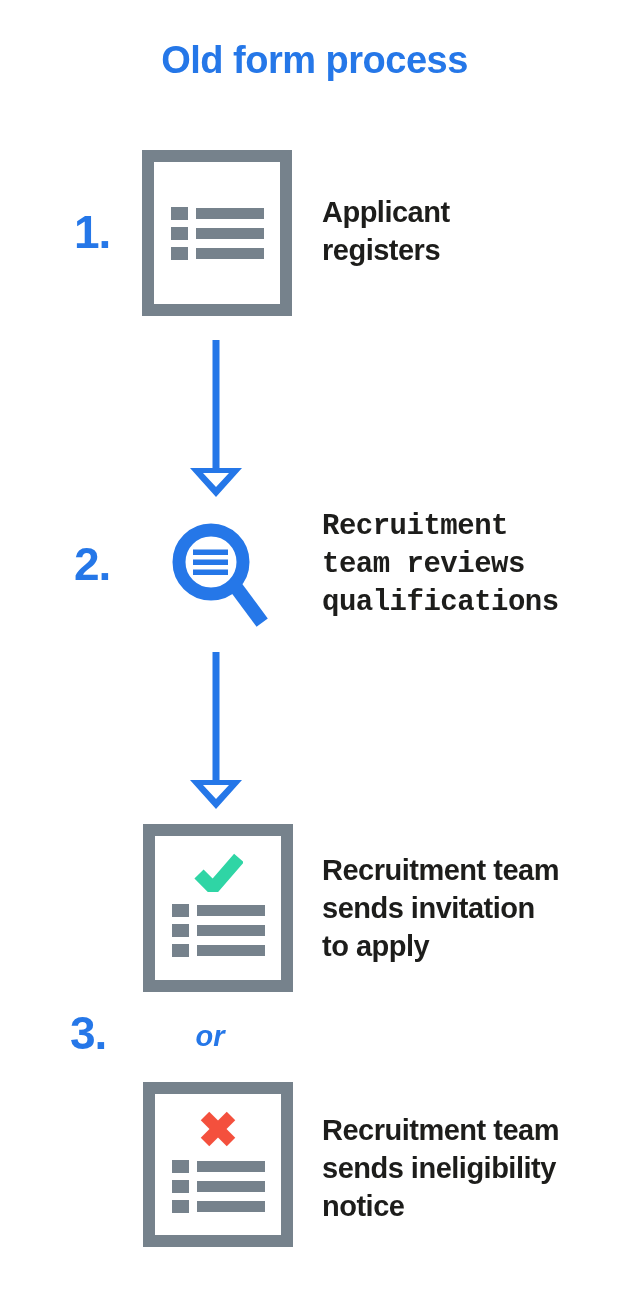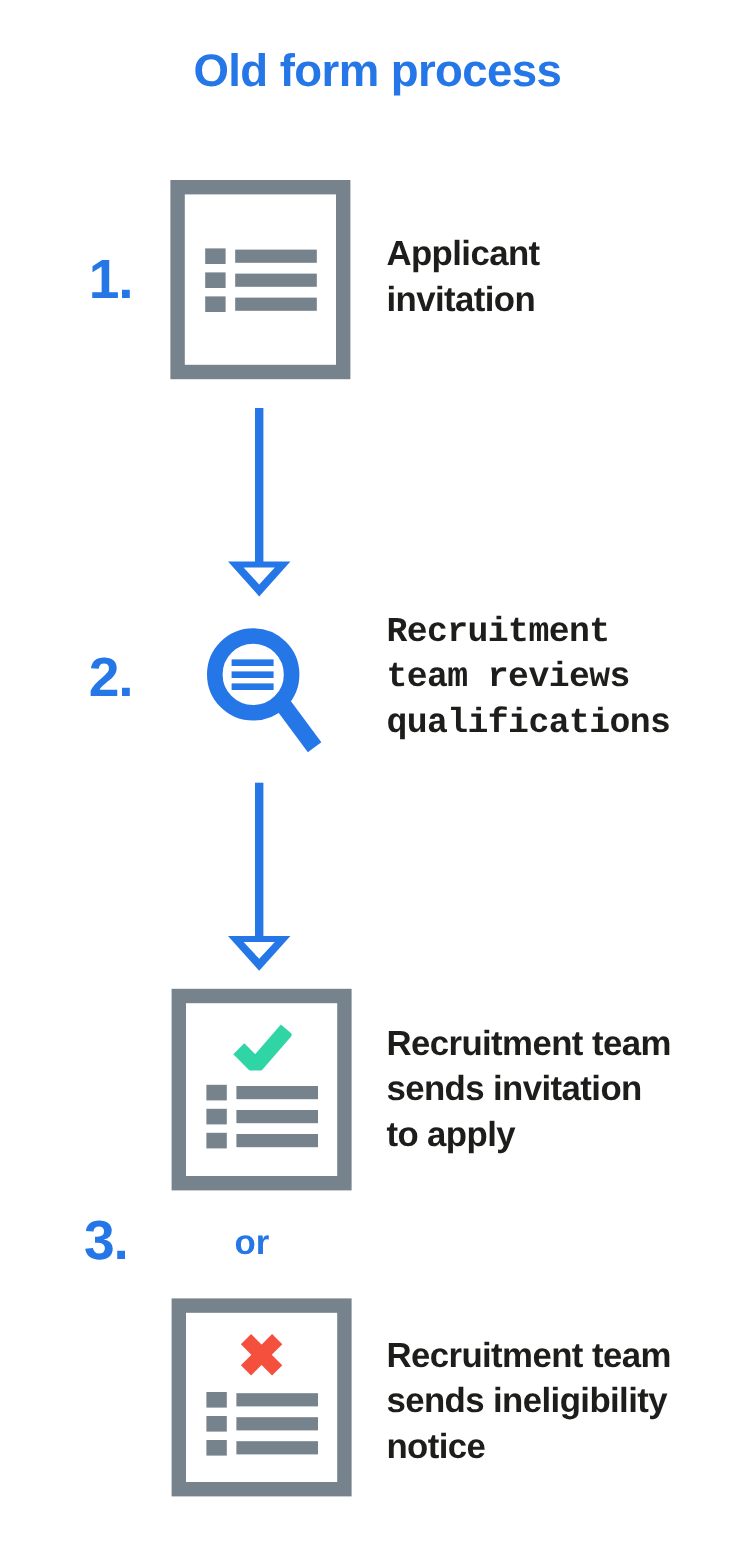--- a/index.html
+++ b/index.html
@@ -27,21 +27,21 @@
     font-size:46px;font-weight:700;color:var(--blue);line-height:1;
     letter-spacing:-1px;
   }
   .steptext{
     font-size:29px;font-weight:700;color:var(--ink);
     line-height:38px;white-space:pre-line;letter-spacing:-0.5px;
     width:300px;
   }
   .or-label{
     font-size:29px;font-weight:700;color:var(--blue);
-    width:60px;text-align:center;line-height:1;
+    width:60px;text-align:center;line-height:1;font-style:italic;
   }
   
   .doc{
     box-sizing:border-box;width:150px;height:166px;
     background:#fff;border:12px solid var(--gray);
     display:flex;flex-direction:column;align-items:center;justify-content:center;
   }
   .doc-rows{width:93px;}
   .doc-row{display:flex;align-items:center;margin:7px 0;height:13px;}
   .doc-sq{width:17px;height:13px;background:var(--gray);margin-right:8px;flex:none;}
@@ -72,21 +72,21 @@
           <span class="doc-bar"></span>
         </div>
       <div class="doc-row">
           <span class="doc-sq"></span>
           <span class="doc-bar"></span>
         </div>
     </div>
   </div>
 
   <div class="abs steptext" style="left:322px;top:193px;">Applicant
-invitation</div>
+registers</div>
 
   <svg class="abs" style="left:184px;top:340px;" width="64" height="160" viewBox="0 0 64 160">
     <rect class="f-blue" x="28.5" y="0" width="7" height="130"></rect>
     <path class="f-blue" fill-rule="evenodd" d="M6,128 H58 L32,157 Z M19,133 H45 L32,147 Z"></path>
   </svg>
 
   <div class="abs stepnum" style="left:74px;top:541px;">2.</div>
 
   <svg class="abs" style="left:164px;top:518px;" width="112" height="112" viewBox="0 0 112 112">
     <circle class="s-blue" cx="47" cy="44" r="32" fill="none" stroke-width="13"></circle>

